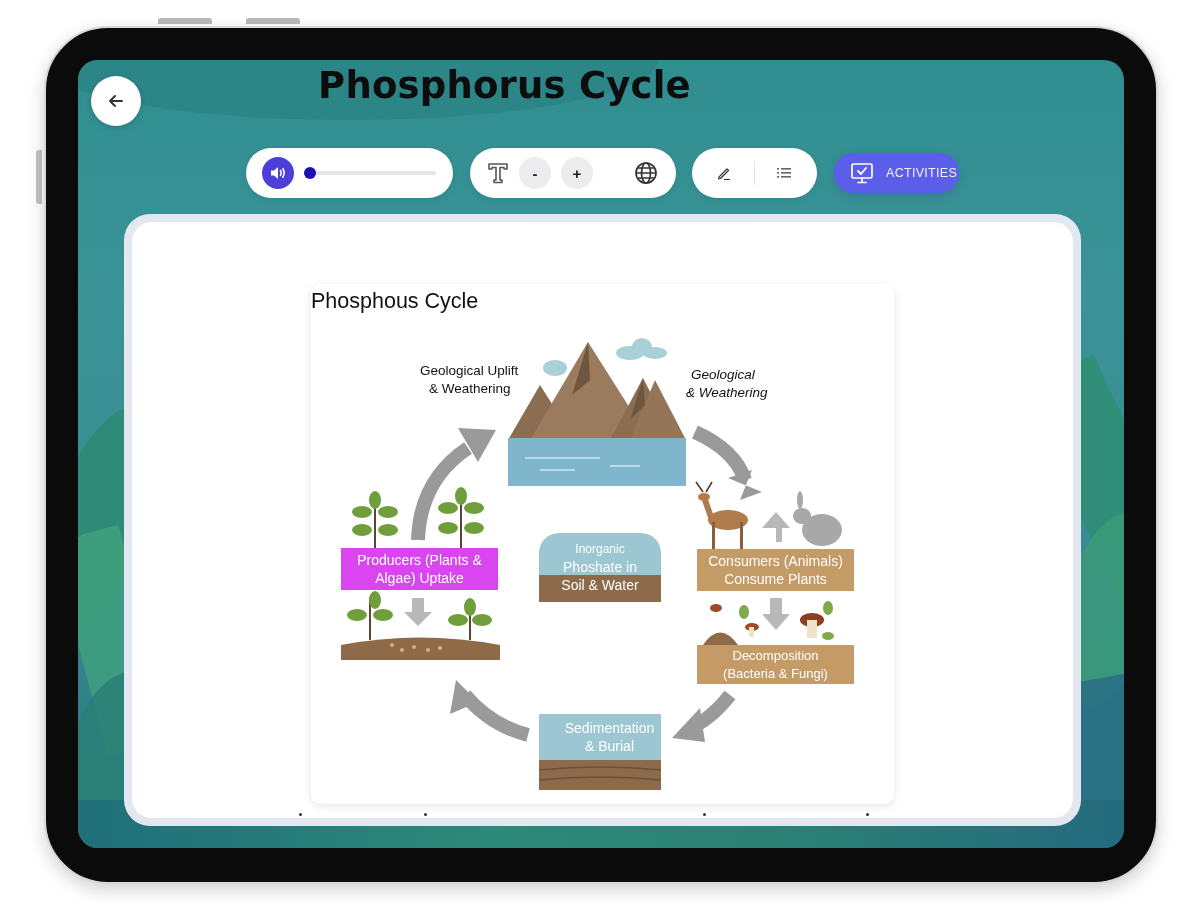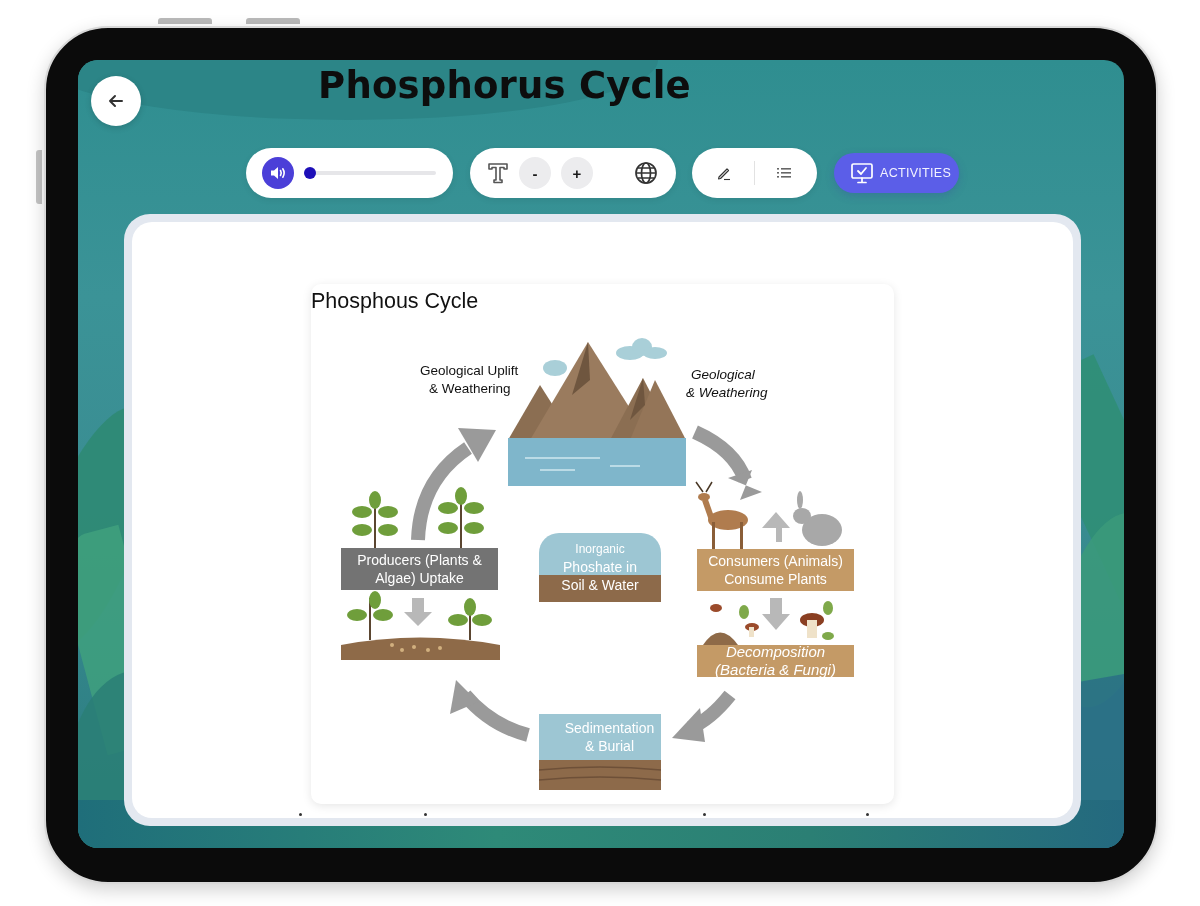--- a/index.html
+++ b/index.html
@@ -24,32 +24,32 @@
   .pill.text-tools { left: 470px; width: 206px; }
   .pill.annot { left: 692px; width: 125px; }
 
   .audio-btn { position: absolute; left: 16px; width: 32px; height: 32px; border-radius: 50%; background: #4b3fd8; display:flex; align-items:center; justify-content:center; cursor:pointer; }
   .slider-track { position: absolute; left: 62px; top: 23px; width: 128px; height: 4px; background: #e6e6e9; border-radius: 2px; cursor: pointer; }
   .slider-thumb { position: absolute; left: 58px; top: 19px; width: 12px; height: 12px; border-radius: 50%; background: #1d0fb8; cursor: pointer; }
 
   .icon-btn { position: absolute; display:flex; align-items:center; justify-content:center; cursor: pointer; }
   .round-grey { width: 32px; height: 32px; border-radius: 50%; background: #ececee; font-size: 15px; font-weight: 700; color: #1a1a1a; }
 
-  .activities { position: absolute; left: 834px; top: 153px; width: 125px; height: 40px; border-radius: 20px; background: #5b5ee8; display:flex; align-items:center; gap: 6px; padding-left: 16px; color: #f3f3ff; font-size: 12.5px; letter-spacing: 0.3px; cursor: pointer; box-shadow: 0 3px 8px rgba(60,60,160,0.25); text-align: center; }
+  .activities { position: absolute; left: 834px; top: 153px; width: 125px; height: 40px; border-radius: 20px; background: #5b5ee8; display:flex; align-items:center; gap: 12px; padding-left: 16px; color: #f3f3ff; font-size: 12.5px; letter-spacing: 0.3px; cursor: pointer; box-shadow: 0 3px 8px rgba(60,60,160,0.25); text-align: center; }
 
   .content-frame { position: absolute; left: 124px; top: 214px; width: 957px; height: 612px; background: #e3e8f0; border-radius: 26px; }
   .content-inner { position: absolute; left: 132px; top: 222px; width: 941px; height: 596px; background: #ffffff; border-radius: 20px; overflow: hidden; }
 
   .figure-card { position: absolute; left: 311px; top: 284px; width: 583px; height: 520px; background: #ffffff; border-radius: 10px; box-shadow: 0 2px 10px rgba(0,0,0,0.10); }
 
   .fig-title { position: absolute; left: 311px; top: 289px; width: 583px; text-align: left; font-size: 21.5px; color: #111; }
   .fig-label { position: absolute; font-size: 13.5px; color: #111; line-height: 18px; }
 
   .box { position: absolute; color: #fff; text-align: center; font-size: 14px; line-height: 18px; display:flex; flex-direction:column; justify-content:center; }
-  .box.green { background: #737373; }
+  .box.green { background: #d946ef; }
   .box.tan { background: #c49a66; }
   .box.blue { background: #9dc6d3; }
 
   .bottom-dots { position: absolute; top: 813px; height: 3px; width: 3px; background: #333; border-radius: 50%; }
 </style>
 </head>
 <body>
 
 <div class="device-buttons-top"></div>
 <div class="device-buttons-top b2"></div>
@@ -269,21 +269,21 @@
   <div style="font-size:12px;">Inorganic</div>
   <div>Phoshate in</div>
   <div>Soil &amp; Water</div>
 </div>
 
 <div class="box tan" style="left:697px; top:549px; width:157px; height:42px;">
   <div>Consumers (Animals)</div>
   <div>Consume Plants</div>
 </div>
 
-<div class="box tan" style="left:697px; top:645px; width:157px; height:32px; font-size:15px;font-style:italic;">
+<div class="box tan" style="left:697px; top:645px; width:157px; height:39px; font-size:13px;">
   <div>Decomposition</div>
   <div>(Bacteria &amp; Fungi)</div>
 </div>
 
 <div class="box blue" style="left:539px; top:714px; width:122px; height:46px; justify-content:center;padding-left:19px;">
   <div>Sedimentation</div>
   <div>&amp; Burial</div>
 </div>
 
 <div class="bottom-dots" style="left:299px;"></div>

